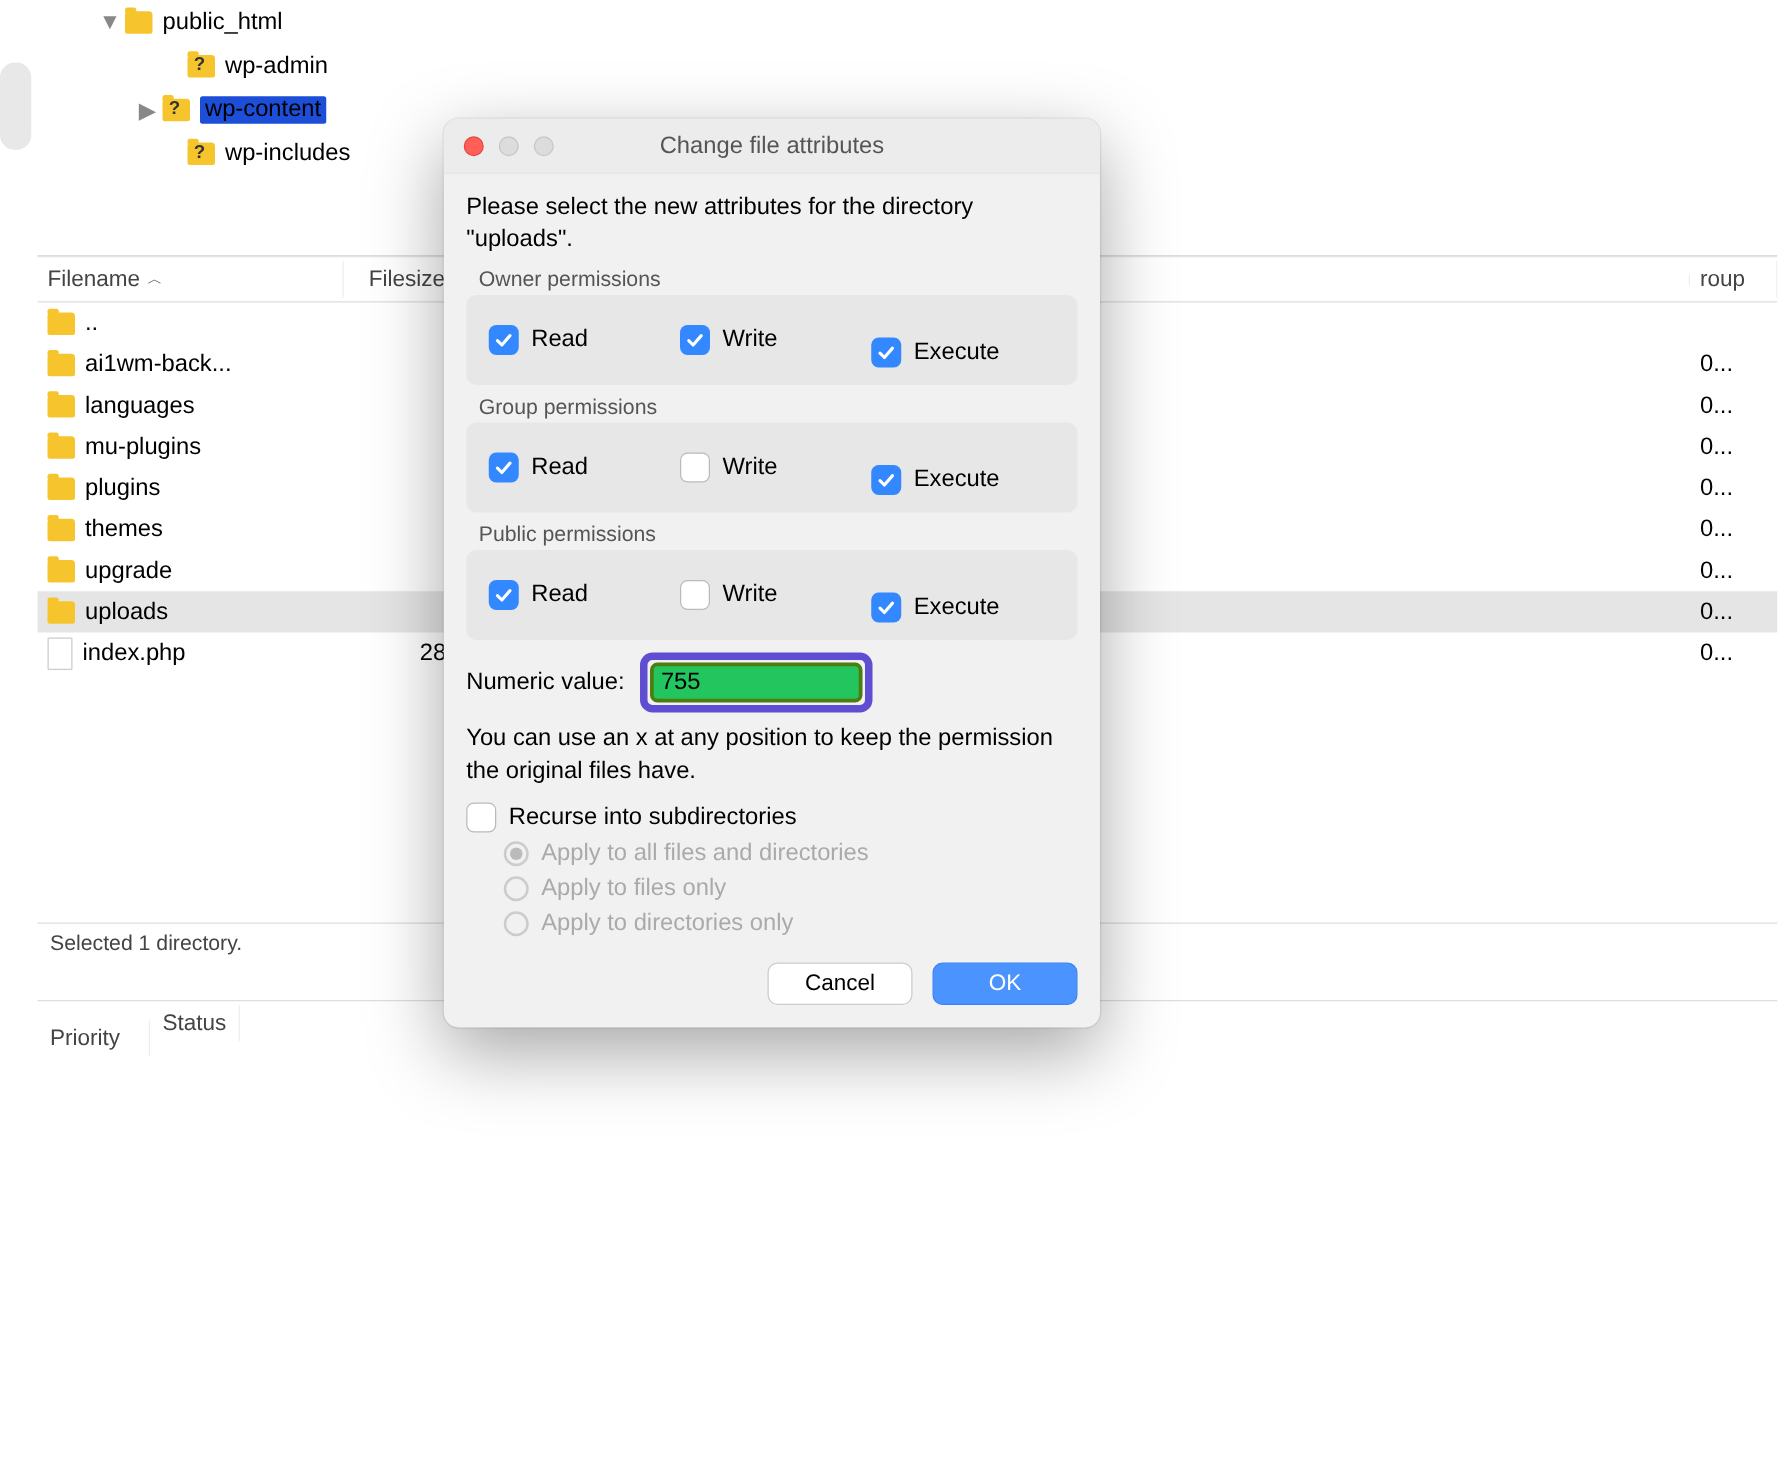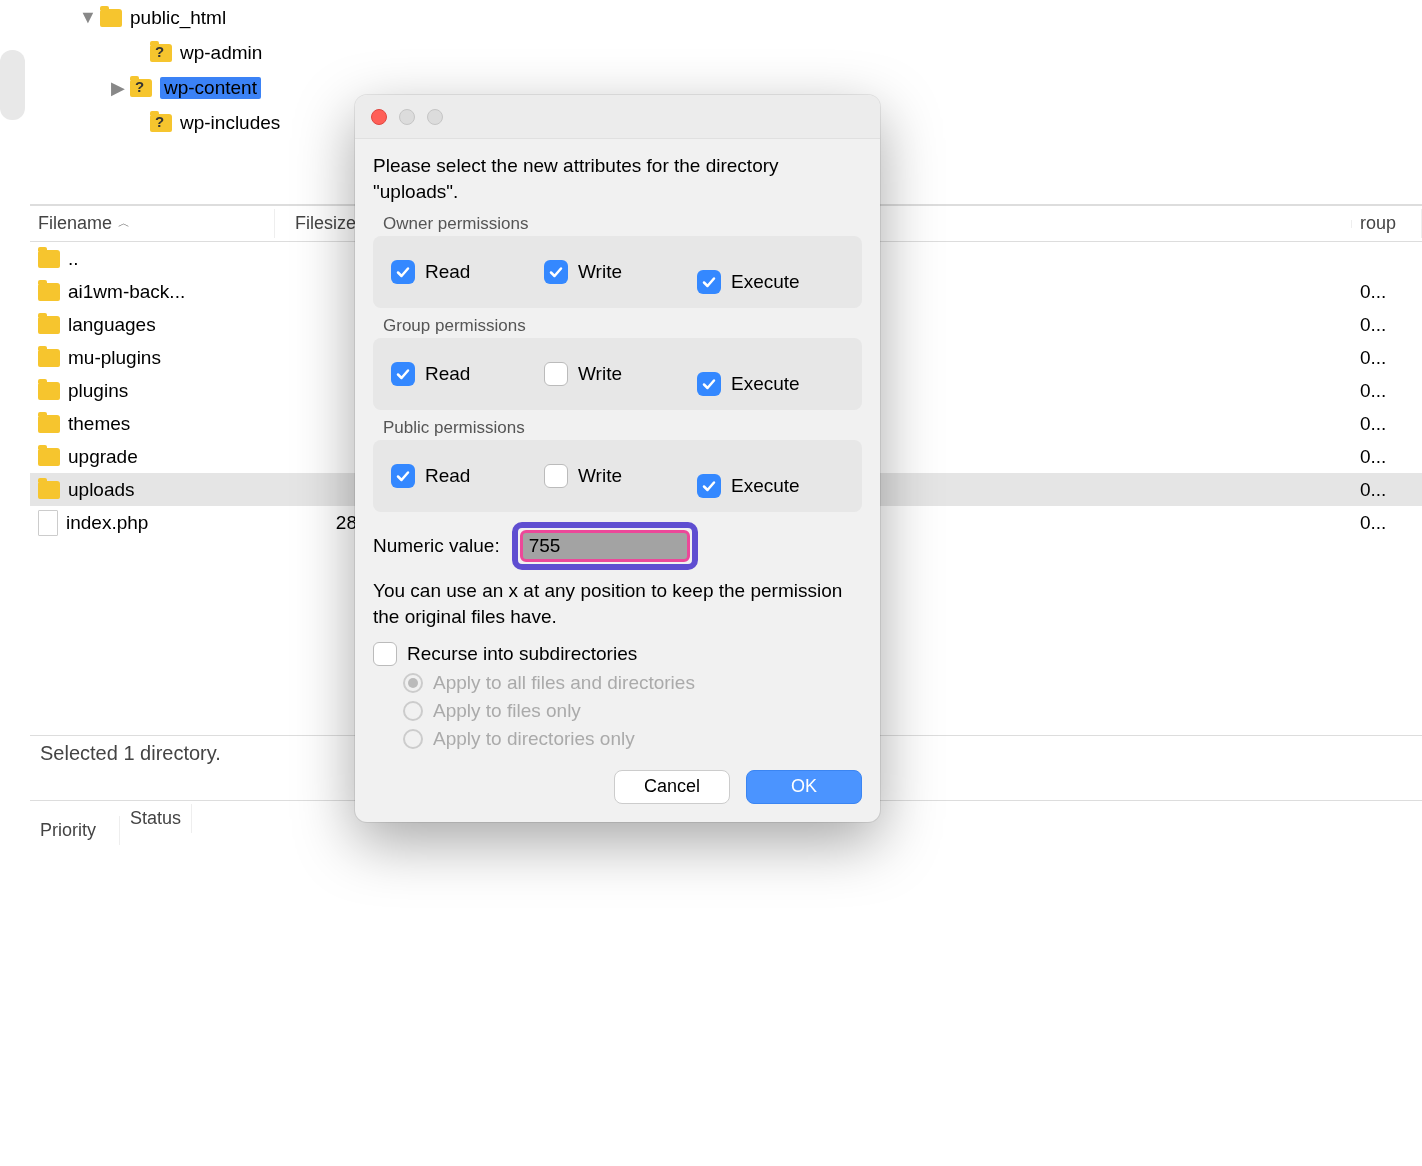--- a/index.html
+++ b/index.html
@@ -11,21 +11,21 @@
 
 .tree-panel { position: absolute; left: 30px; top: 0; right: 0; height: 205px; border-bottom: 1px solid #ddd; }
 .tree-row { display: flex; align-items: center; height: 35px; }
 .tree-indent { display: inline-block; }
 .disclosure { width: 16px; height: 16px; margin-right: 4px; display: inline-flex; align-items: center; justify-content: center; color: #888; }
 .folder-icon { width: 22px; height: 18px; background: #f6c52e; border-radius: 3px 3px 2px 2px; position: relative; margin-right: 8px; flex-shrink: 0; }
 .folder-icon::before { content: ""; position: absolute; top: -3px; left: 0; width: 9px; height: 4px; background: #f6c52e; border-radius: 2px 2px 0 0; }
 .folder-q { position: relative; }
 .folder-q::after { content: "?"; position: absolute; left: 5px; top: -1px; font-weight: bold; font-size: 15px; color: #333; }
 .tree-label { font-size: 19px; }
-.tree-row.selected .sel-bg { background: #3b82f6; padding: 0 4px; border-radius: 2px; }
+.tree-row.selected .sel-bg { background: #1d4ed8; padding: 0 4px; border-radius: 2px; }
 
 
 .file-panel { position: absolute; left: 30px; top: 205px; right: 0; bottom: 0; border-top: 1px solid #ddd; }
 .file-header { display: flex; border-bottom: 1px solid #ddd; background: #fff; height: 36px; align-items: center; }
 .file-header-cell { padding: 4px 8px; font-size: 18px; color: #444; border-right: 1px solid #eee; display: flex; align-items: center; gap: 6px; }
 .col-filename { width: 245px; align-items: center; }
 .col-filesize { width: 90px; text-align: right; justify-content: flex-end; }
 .col-spacer { flex: 1; }
 .col-group { width: 70px; }
 .sort-arrow { font-size: 12px; color: #666; }
@@ -34,21 +34,21 @@
 .file-row { display: flex; align-items: center; height: 33px; }
 .file-row.selected { background: #e5e5e5; }
 .file-cell { padding: 2px 8px; font-size: 19px; }
 .file-cell.name { width: 245px; display: flex; align-items: center; }
 .file-cell.size { width: 90px; text-align: right; }
 .file-cell.spacer { flex: 1; }
 .file-cell.group { width: 70px; }
 .file-icon { width: 22px; height: 28px; margin-right: 8px; flex-shrink: 0; }
 .file-icon.page { background: #fff; border: 1px solid #ccc; border-radius: 1px; width: 20px; height: 26px; }
 
-.status-bar { position: absolute; left: 0; bottom: 395px; right: 0; padding: 6px 10px; border-top: 1px solid #ddd; font-size: 20px; color: #444; }
+.status-bar { position: absolute; left: 0; bottom: 395px; right: 0; padding: 6px 10px; border-top: 1px solid #ddd; font-size: 17px; color: #444; }
 
 
 .bottom-panel { position: absolute; left: 0; bottom: 330px; right: 0; border-top: 1px solid #ddd; height: 36px; display: flex; align-items: center; }
 .bottom-col { padding: 4px 10px; border-right: 1px solid #eee; font-size: 18px; color: #444; }
 .bottom-col.priority { width: 90px; margin-top: 24px; }
 
 
 .overlay { position: absolute; inset: 0; pointer-events: none; }
 .dialog { position: absolute; left: 355px; top: 95px; width: 525px; background: #f1f1f1; border-radius: 12px; box-shadow: 0 20px 60px rgba(0,0,0,0.35), 0 0 0 1px rgba(0,0,0,0.08); pointer-events: auto; }
 .titlebar { height: 44px; display: flex; align-items: center; border-bottom: 1px solid #e0e0e0; border-radius: 12px 12px 0 0; background: #ececec; position: relative; }
@@ -65,21 +65,21 @@
 .perm-item { display: flex; align-items: center; gap: 10px; font-size: 19px; }
 .perm-item.read { width: 150px; }
 .perm-item.write { width: 150px; }
 .perm-item.exec { flex: 1; margin-top: 20px; }
 .checkbox { width: 24px; height: 24px; border-radius: 6px; flex-shrink: 0; display: inline-flex; align-items: center; justify-content: center; }
 .checkbox.checked { background: #3488ff; }
 .checkbox.unchecked { background: #fff; border: 1px solid #bbb; }
 .checkbox.checked svg { stroke: #fff; }
 .numeric-row { display: flex; align-items: center; gap: 12px; margin: 10px 0 8px 0; font-size: 19px; }
 .numeric-highlight { border: 6px solid #5f4ed1; border-radius: 10px; padding: 2px; }
-.numeric-input { width: 170px; height: 32px; border: 3px solid #ec4899; border-radius: 6px; padding: 2px 6px; font-size: 19px; background: #a3a3a3; outline: none; }
+.numeric-input { width: 170px; height: 32px; border: 3px solid #4d7c0f; border-radius: 6px; padding: 2px 6px; font-size: 19px; background: #22c55e; outline: none; }
 .hint { font-size: 19px; line-height: 1.35; margin-bottom: 12px; }
 .recurse-row { display: flex; align-items: center; gap: 10px; font-size: 19px; margin-bottom: 6px; }
 .radio-group { margin-left: 30px; }
 .radio-row { display: flex; align-items: center; gap: 10px; font-size: 19px; color: #aaa; margin: 6px 0; }
 .radio { width: 20px; height: 20px; border-radius: 50%; border: 2px solid #ccc; display: inline-flex; align-items: center; justify-content: center; flex-shrink: 0; }
 .radio.selected::after { content: ""; width: 10px; height: 10px; border-radius: 50%; background: #bbb; }
 .dialog-footer { display: flex; justify-content: flex-end; gap: 16px; margin-top: 20px; }
 .btn { width: 116px; height: 34px; border-radius: 8px; font-size: 18px; border: 1px solid #ccc; background: #fff; display: inline-flex; align-items: center; justify-content: center; cursor: pointer; }
 .btn.primary { background: #4b94ff; border-color: #3b85f2; color: #fff; font-weight: 500; }
 </style>
@@ -229,20 +229,21 @@
 </div>
 
 <div class="overlay">
   <div class="dialog">
     <div class="titlebar">
       <div class="traffic">
         <div class="tl close"></div>
         <div class="tl min"></div>
         <div class="tl max"></div>
       </div>
+      <div class="titlebar-title">Change file attributes</div>
     </div>
     <div class="dialog-body">
       <div class="intro">Please select the new attributes for the directory "uploads".</div>
 
       <div class="perm-label">Owner permissions</div>
       <div class="perm-box">
         <label class="perm-item read">
           <span class="checkbox checked">
               <svg width="16" height="16" viewBox="0 0 16 16" fill="none">
                 <path d="M3 8.5L6.5 12L13 4.5" stroke-width="2.5" stroke-linecap="round" stroke-linejoin="round"></path>

